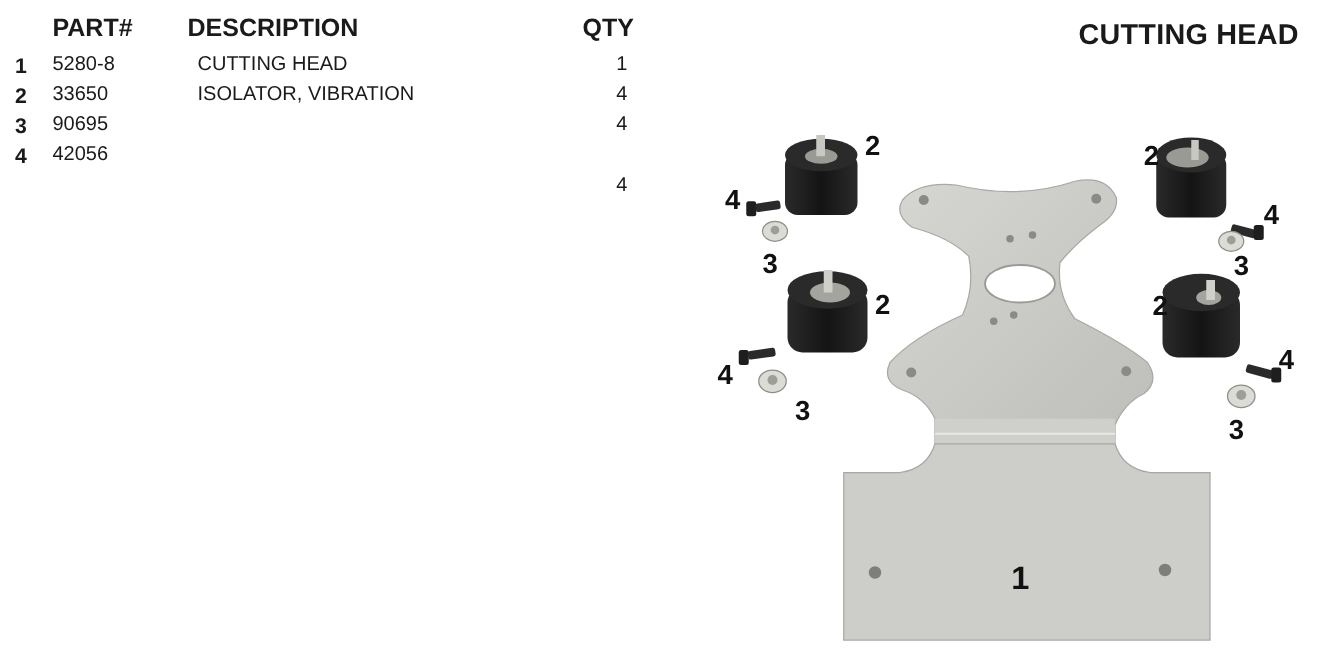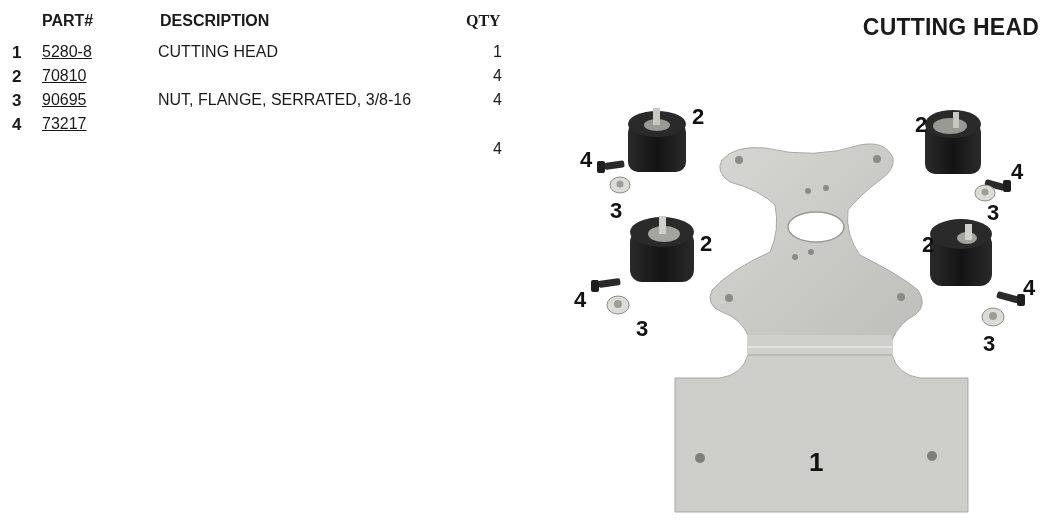--- a/index.html
+++ b/index.html
@@ -1,56 +1,56 @@
 <!DOCTYPE html>
 <html><head>
 <meta charset="utf-8">
 <style>
   html, body { margin:0; padding:0; background:#ffffff; }
   body { width:1059px; height:524px; position:relative; overflow:hidden; font-family:"Liberation Sans", sans-serif; color:#1a1a1a; }
   .title { position:absolute; right:20px; top:14px; font-size:23px; font-weight:bold; letter-spacing:0.2px; }
-  .hdr { position:absolute; top:12px; font-size:16px; font-weight:bold; }
+  .hdr { position:absolute; top:12px; font-size:20px; font-weight:bold; }
   .row { position:absolute; left:0; height:24px; font-size:16px; width:540px; }
   .row .num { position:absolute; left:12px; font-weight:bold; font-size:17px; }
-  .row .pn { position:absolute; left:42px;text-decoration:underline; }
+  .row .pn { position:absolute; left:42px; }
   .row .desc { position:absolute; left:158px; white-space:nowrap; }
   .row .qty { position:absolute; left:480px; width:22px; text-align:right; }
   .diagram { position:absolute; left:560px; top:90px; width:499px; height:434px; }
   .callout { position:absolute; font-weight:bold; font-size:22px; font-family:"Liberation Sans", sans-serif; color:#111; }
 </style>
 </head>
 <body>
 
 <div class="title">CUTTING HEAD</div>
 
 <div>
   <div class="hdr" style="left:42px;">PART#</div>
-  <div class="hdr" style="left:160px;">DESCRIPTION</div>
-  <div class="hdr" style="left:466px;font-family:Liberation Serif, serif;">QTY</div>
+  <div class="hdr" style="left:150px;">DESCRIPTION</div>
+  <div class="hdr" style="left:466px;">QTY</div>
 
   <div class="row" style="top:43px;">
     <span class="num">1</span>
     <span class="pn">5280-8</span>
     <span class="desc">CUTTING HEAD</span>
     <span class="qty">1</span>
   </div>
   <div class="row" style="top:67px;">
     <span class="num">2</span>
-    <span class="pn">70810</span>
+    <span class="pn">33650</span>
+    <span class="desc">ISOLATOR, VIBRATION</span>
     <span class="qty">4</span>
   </div>
   <div class="row" style="top:91px;">
     <span class="num">3</span>
     <span class="pn">90695</span>
-    <span class="desc">NUT, FLANGE, SERRATED, 3/8-16</span>
     <span class="qty">4</span>
   </div>
   <div class="row" style="top:115px; height:48px;">
     <span class="num">4</span>
-    <span class="pn">73217</span>
+    <span class="pn">42056</span>
     <span class="qty" style="top:25px;">4</span>
   </div>
 </div>
 
 <div class="diagram">
   <svg width="499" height="434" viewBox="560 90 499 434">
     <defs>
       <linearGradient id="plateG" x1="0" y1="0" x2="1" y2="1">
         <stop offset="0" stop-color="#d6d6d2"></stop>
         <stop offset="1" stop-color="#bdbdb9"></stop>

